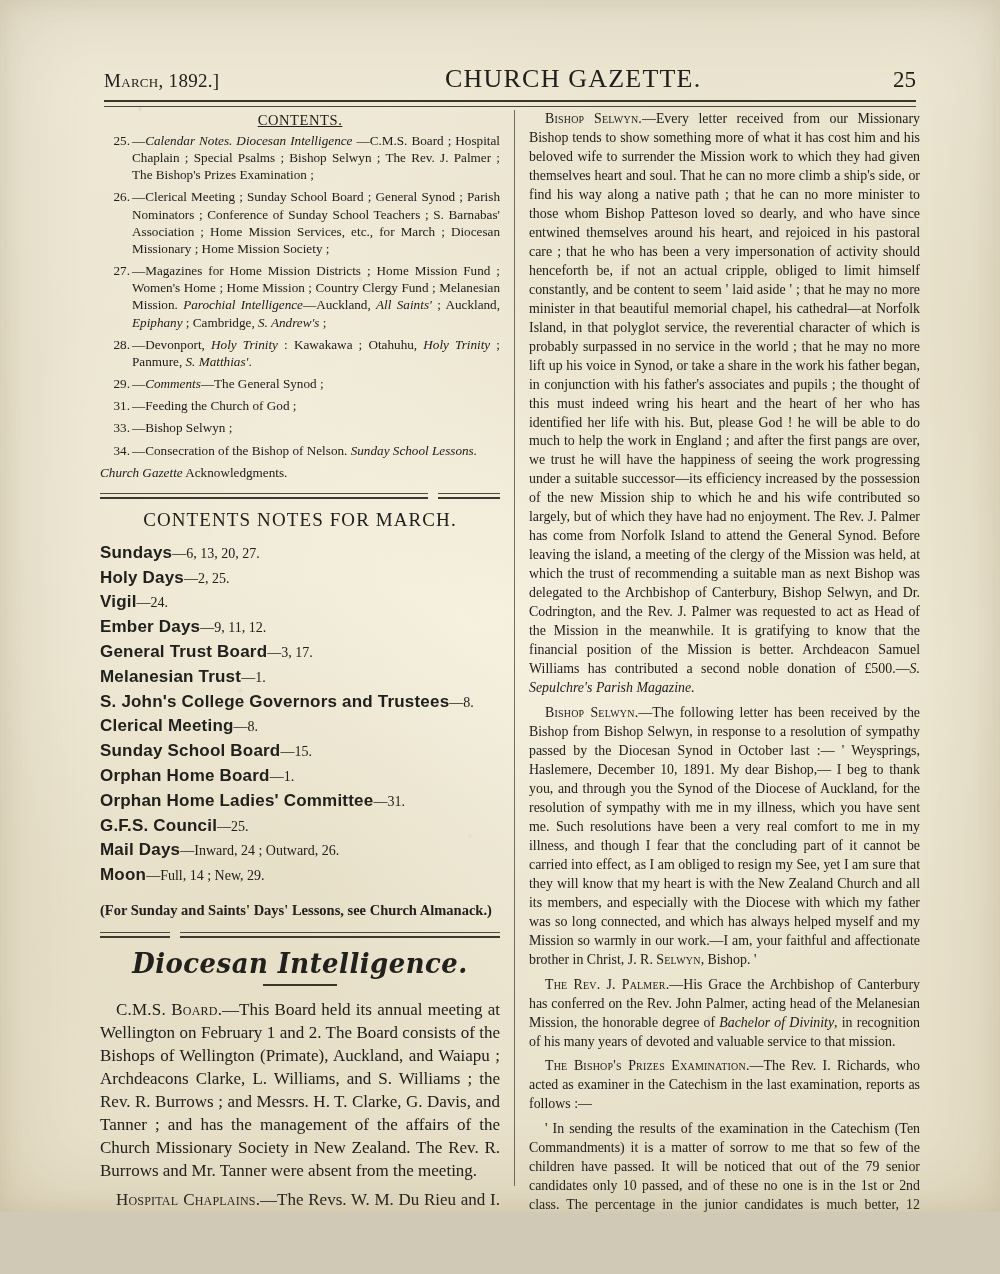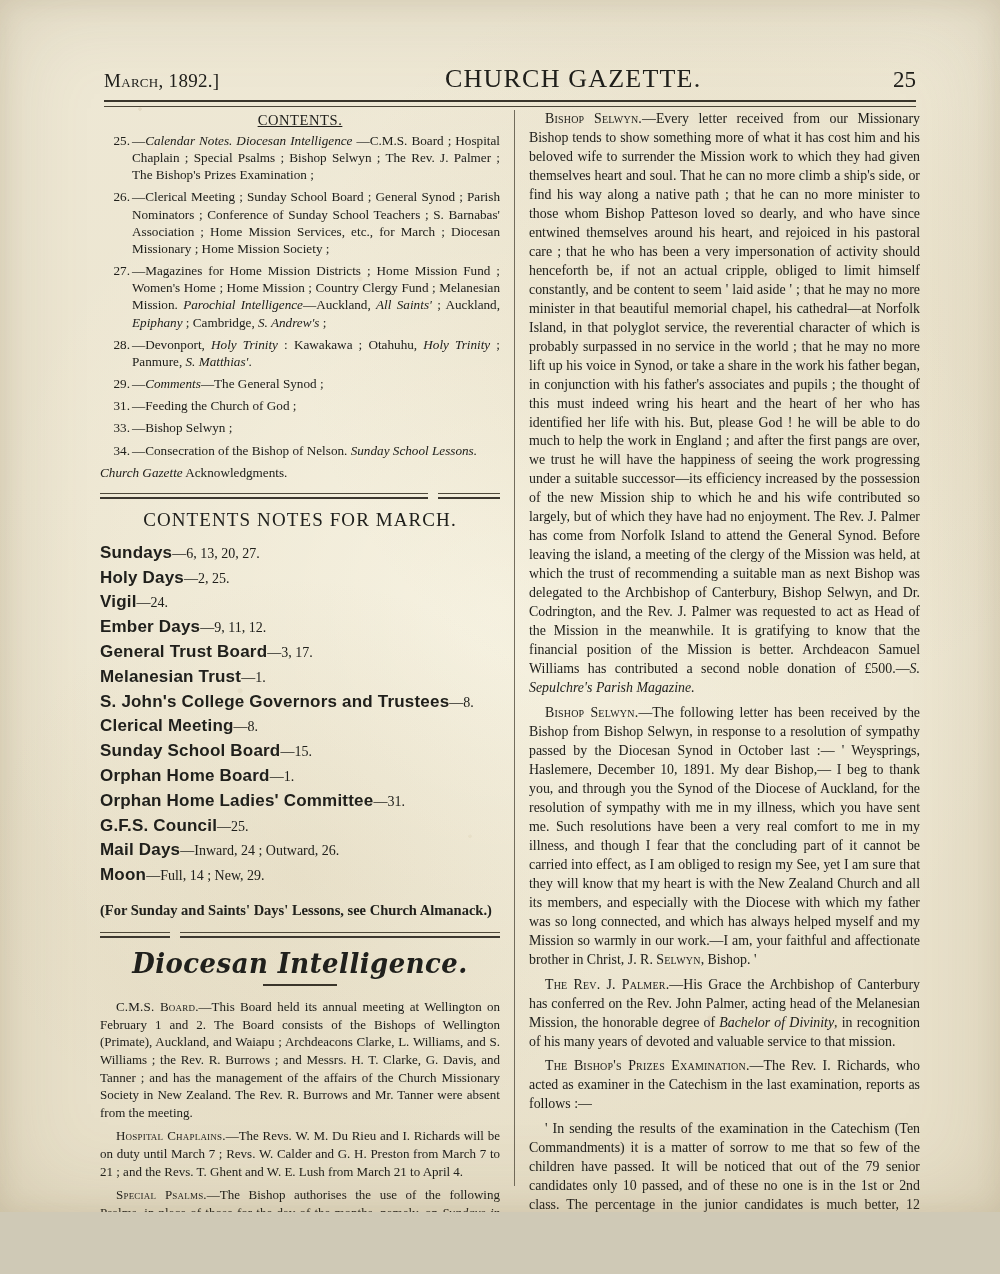--- a/index.html
+++ b/index.html
@@ -164,21 +164,21 @@
   }
   .dio-underline {
     width: 74px;
     height: 2px;
     background: #3a352b;
     margin: 5px auto 12px auto;
   }
 
   
   p.body {
-    font-size: 13px;
+    font-size: 17px;
     line-height: 1.355;
     text-align: justify;
     margin: 0 0 6px 0;
     text-indent: 16px;
     hyphens: auto;
   }
   .sc {
     font-variant: small-caps;
     letter-spacing: .2px;
   }

